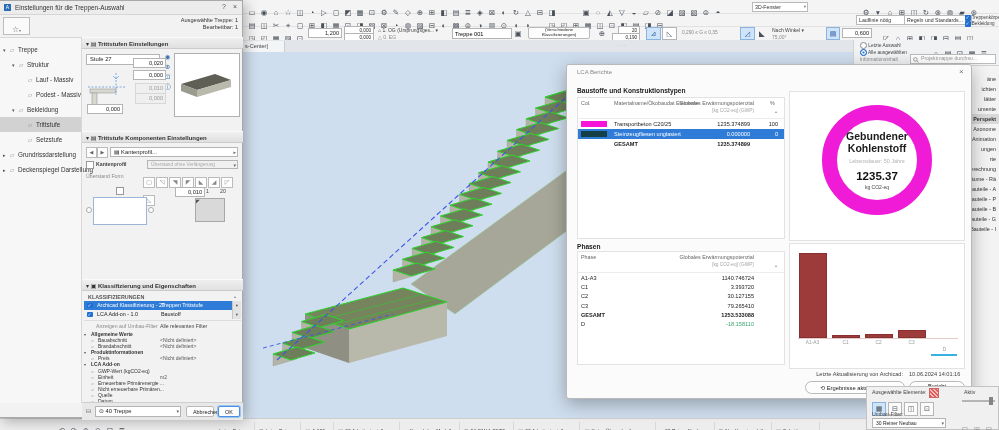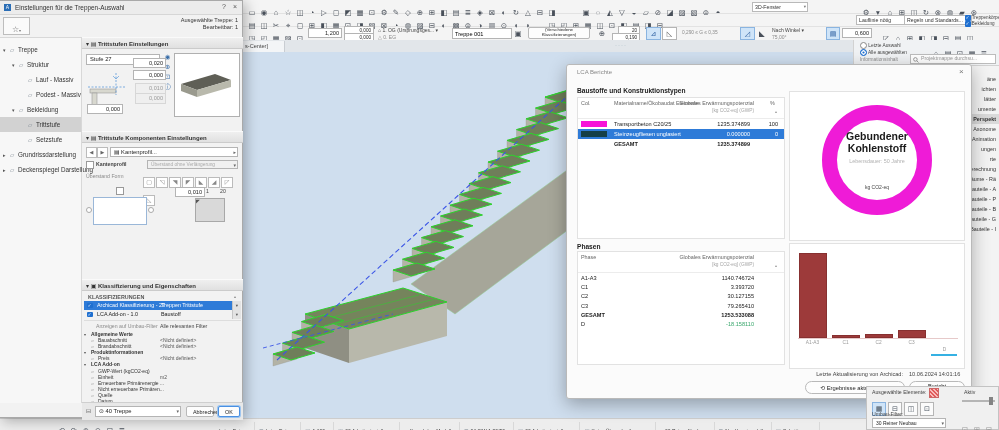--- a/index.html
+++ b/index.html
@@ -373,20 +373,21 @@
             <span class="mpct"></span>
           </div>
         </div>
     </div>
 
     <div class="card" style="left:222px;top:26px;width:174px;height:148px;">
       <div class="abs" style="left:32px;top:13px;width:110px;height:110px;border:15px solid #ef1bd7;border-radius:50%;box-sizing:border-box;" id="donut-ring"></div>
       <div class="abs" style="left:0;top:50px;width:174px;text-align:center;font-size:10.5px;font-weight:bold;color:#1a1a1a;">Kohlenstoff</div>
       <div class="abs" style="left:0;top:38px;width:174px;text-align:center;font-size:10.5px;font-weight:bold;color:#1a1a1a;">Gebundener</div>
       <div class="abs" style="left:0;top:66px;width:174px;text-align:center;font-size:5.4px;color:#b2b2b2;">Lebensdauer: 50 Jahre</div>
+      <div class="abs" style="left:0;top:78px;width:174px;text-align:center;font-size:11.5px;font-weight:bold;color:#111;">1235.37</div>
       <div class="abs" style="left:0;top:92px;width:174px;text-align:center;font-size:5px;color:#444;">kg CO2-eq</div>
     </div>
 
     <span class="abs" style="left:10px;top:178px;font-size:6.6px;font-weight:bold;color:#222;">Phasen</span>
 
     <div class="card" style="left:10px;top:186px;width:206px;height:112px;">
       <div class="abs" style="left:0;top:0;width:100%;height:20px;border-bottom:1px solid #ececec;">
         <span class="abs thead" style="left:3px;top:2px;">Phase</span>
         <span class="abs thead" style="left:60px;top:2px;width:116px;text-align:right;">Globales Erwärmungspotenzial</span>
         <span class="abs thead" style="left:60px;top:10px;width:116px;text-align:right;color:#a5a5a5;font-size:4.8px;">[kg CO2-eq] (GWP)</span>

